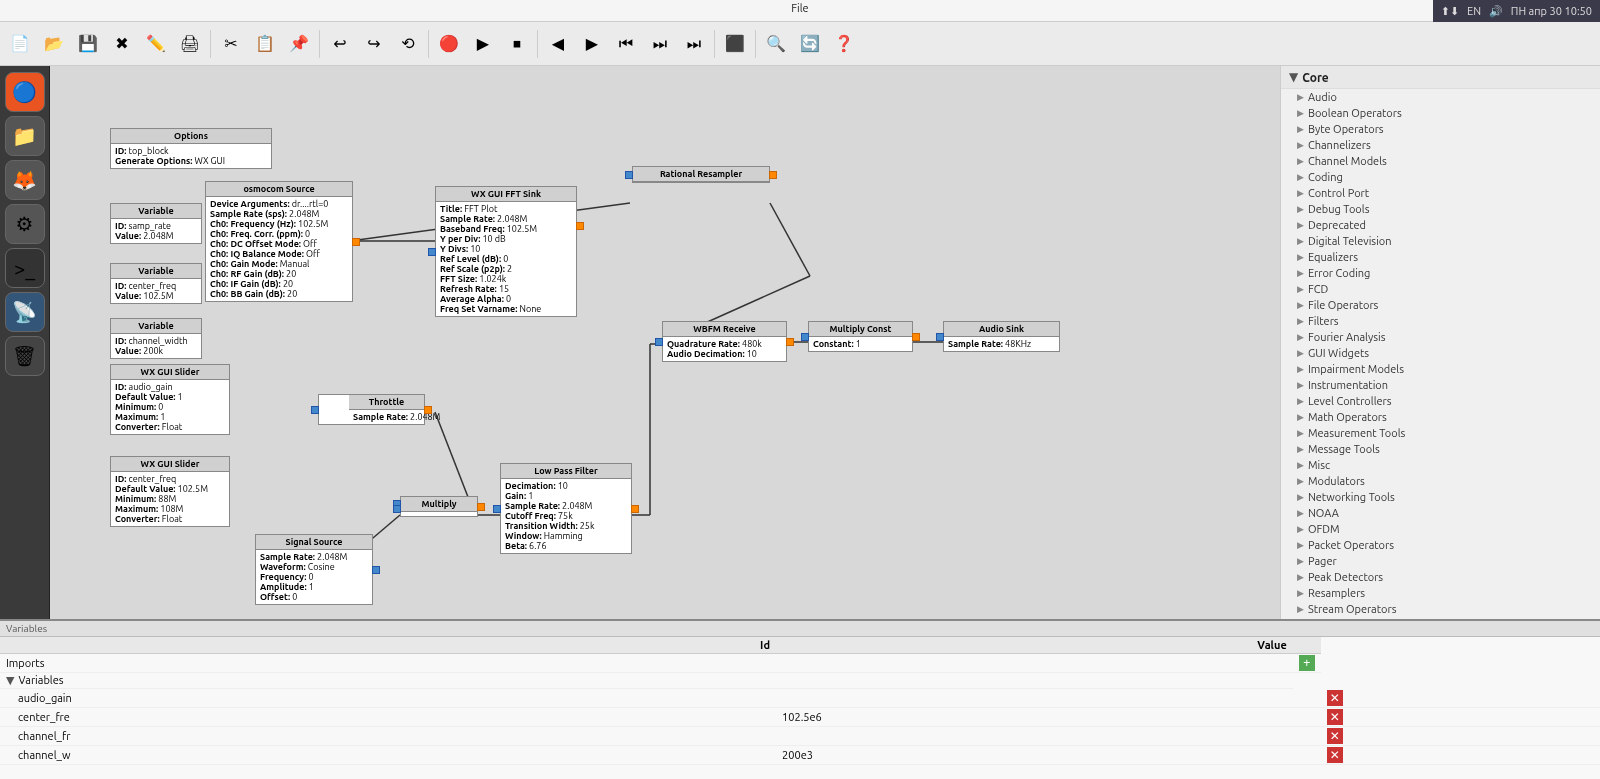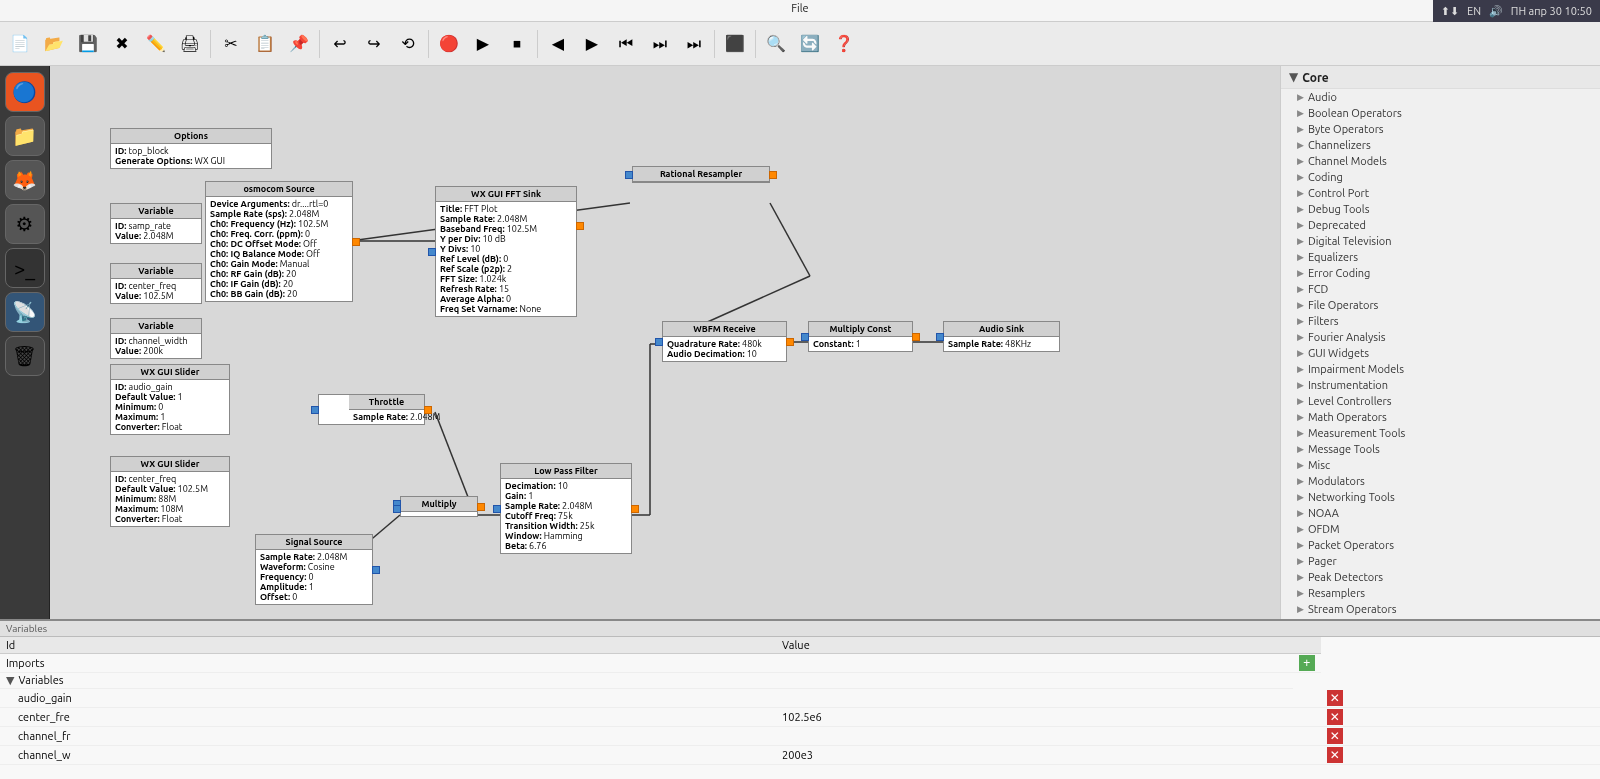--- a/index.html
+++ b/index.html
@@ -26,21 +26,21 @@
     #canvas-area { flex: 1; background: #d8d8d8; position: relative; overflow: hidden; }
 
     
     #right-panel { width: 320px; background: #f0f0f0; border-left: 1px solid #ccc; overflow-y: auto; font-size: 11px; }
 
     
     #bottom-panel { height: 160px; background: #f8f8f8; border-top: 2px solid #888; display: flex; flex-direction: column; }
     #bottom-header { background: #e0e0e0; border-bottom: 1px solid #bbb; display: flex; padding: 2px 6px; gap: 4px; align-items: center; }
     #bottom-table { flex: 1; overflow-y: auto; }
     table { width: 100%; border-collapse: collapse; font-size: 11px; }
-    th { background: #e8e8e8; border-bottom: 1px solid #ccc; padding: 2px 6px; text-align: left; font-weight: normal; }
+    th { background: #e8e8e8; border-bottom: 1px solid #ccc; padding: 2px 6px; text-align: right; font-weight: bold; }
     td { padding: 1px 6px; border-bottom: 1px solid #eee; }
     .link-text { color: #0066cc; cursor: pointer; }
 
     
     .block { position: absolute; background: #fff; border: 1px solid #888; font-size: 9px; }
     .block-title { background: #d0d0d0; text-align: center; font-weight: bold; padding: 2px 4px; font-size: 9px; border-bottom: 1px solid #888; }
     .block-body { padding: 2px 4px; }
     .block-body div { white-space: nowrap; }
     .port { position: absolute; width: 8px; height: 8px; background: #4488cc; border: 1px solid #2255aa; }
     .port-orange { background: #ff8800; border-color: #cc6600; }

